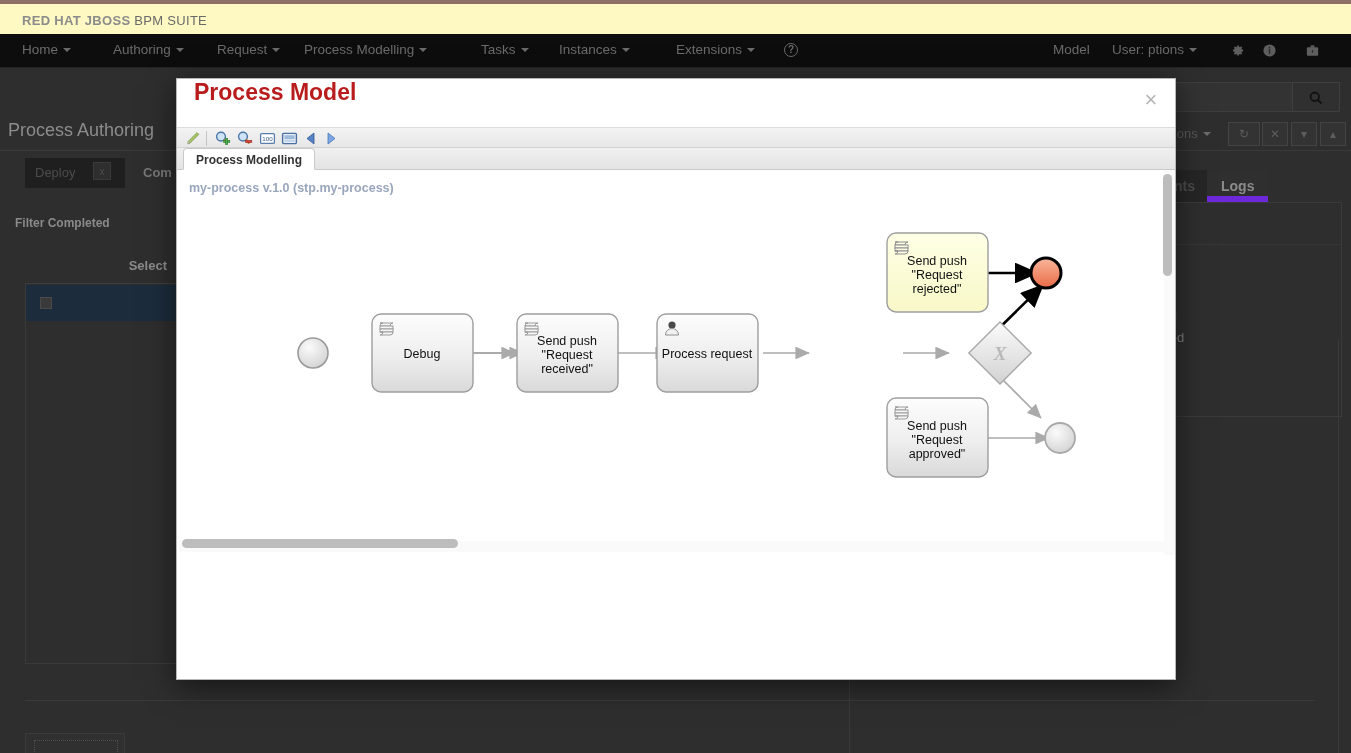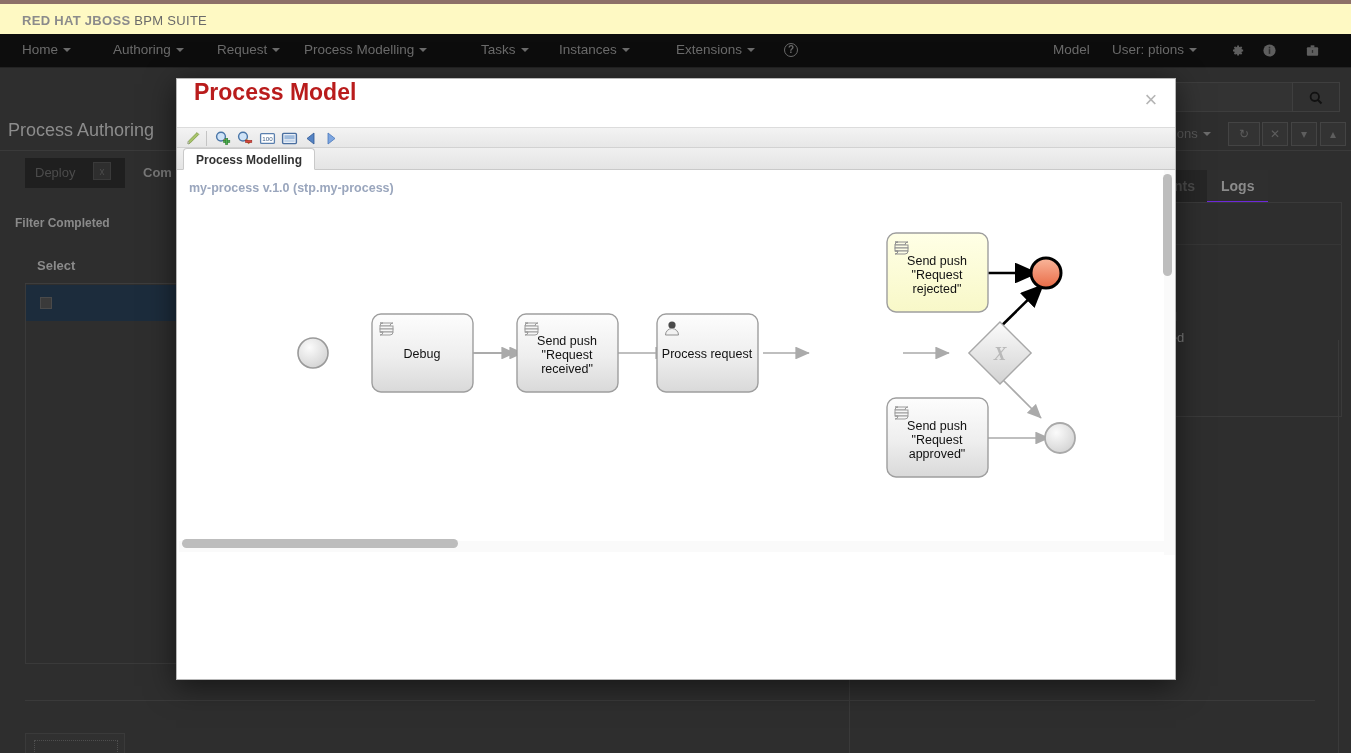--- a/index.html
+++ b/index.html
@@ -107,20 +107,21 @@
     position: absolute; left: 15px; top: 216px;
     font-size: 12px; color: #8a8a8a; font-weight: bold;
   }
   .bg-table {
     position: absolute; left: 25px; top: 248px; width: 1315px;
   }
   .bg-th {
     position: absolute; top: 0; height: 36px;
     font-size: 13px; font-weight: bold; color: #8b8b8b; line-height: 36px;
     border-bottom: 1px solid #3d3d3d;
+    text-align: right;
   }
   .bg-row {
     position: absolute; top: 37px; left: 0; width: 808px; height: 36px;
     background: #1c2c3c;
   }
   .bg-cell {
     position: absolute; top: 0; height: 36px; line-height: 36px;
     font-size: 13px; color: #8a8a8a;
   }
   .bg-checkbox {
@@ -133,21 +134,21 @@
     border-bottom: 1px solid #3a3a3a;
   }
   .bg-rtabs {
     position: absolute; left: 1100px; top: 170px; height: 32px;
   }
   .bg-rtab {
     position: absolute; top: 0; height: 32px; line-height: 32px;
     font-size: 14px; font-weight: bold; padding: 0 14px;
   }
   .bg-rtab.inactive { color: #4b4b4b; background: #262626; }
-  .bg-rtab.active { color: #8b8b8b; background: #2f2f2f; border-bottom: 1px solid #6d28d9; }
+  .bg-rtab.active { color: #8b8b8b; background: #2f2f2f; border-bottom: 6px solid #6d28d9; }
   .bg-rpanel {
     position: absolute; left: 1110px; top: 202px; width: 232px; height: 215px;
     border: 1px solid #3a3a3a;
   }
   .bg-rpanel-rule {
     position: absolute; left: 1110px; top: 244px; width: 232px; height: 1px;
     background: #363636;
   }
   .bg-rtext {
     position: absolute; font-size: 13px; color: #7d7d7d;

